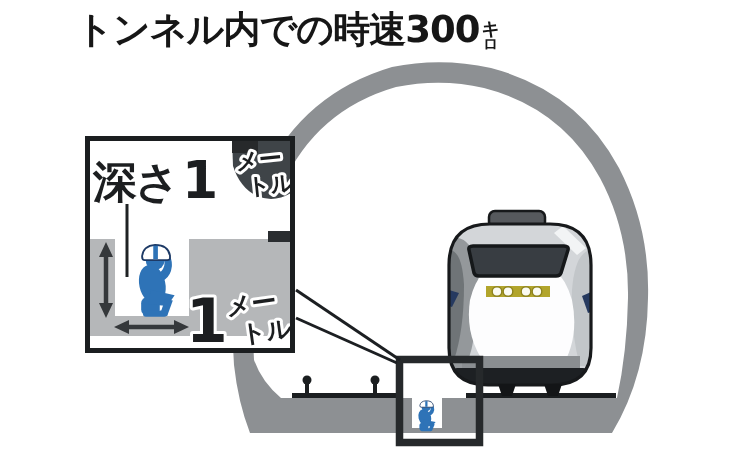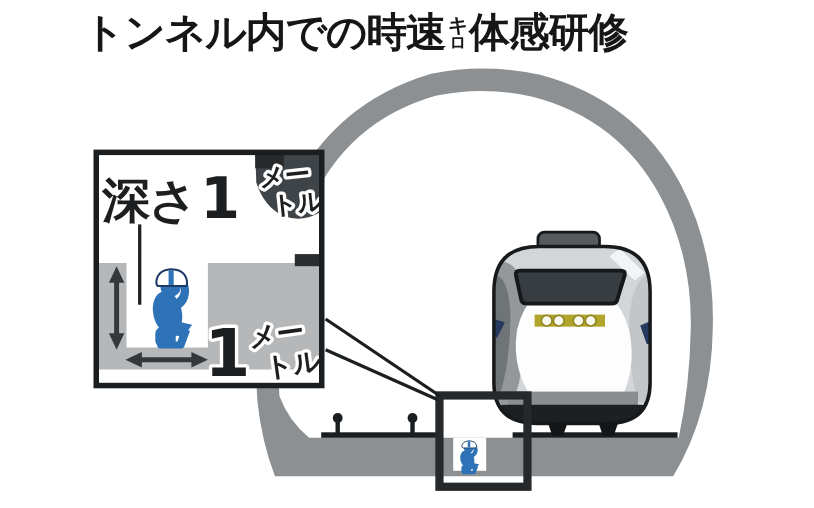--- a/index.html
+++ b/index.html
@@ -5,21 +5,21 @@
   html,body{margin:0;padding:0;background:#fff;}
   .stage{
     position:relative;width:740px;height:462px;background:#fff;overflow:hidden;
     font-family:"DejaVu Sans","Liberation Sans",sans-serif;
   }
   .title{
     position:absolute;left:76px;top:8px;color:#161616;
     font-weight:900;font-size:37px;letter-spacing:-1px;line-height:1.18;
     white-space:nowrap;
   }
-  .title-line{display:flex;align-items:center;}
+  .title-line{display:flex;align-items:flex-end;}
   .kilo{
     display:inline-flex;flex-direction:column;align-items:center;
     line-height:.95;margin:2px 1px 0 2px;font-weight:900;
   }
   .kilo .k-top{font-size:18px;letter-spacing:0;}
   .kilo .k-bottom{font-size:15px;letter-spacing:0;}
   svg{position:absolute;left:0;top:0;}
   svg text{
     font-family:"DejaVu Sans","Liberation Sans",sans-serif;
     font-weight:bold;fill:#1c1e20;
@@ -154,21 +154,21 @@
         <text class="halo" x="11" y="53" font-size="25">トル</text>
       </g>
 
       <rect x="87.5" y="138.5" width="205" height="212" fill="none" stroke="#1b1e20" stroke-width="5"></rect>
     </g>
   </svg>
 
   <div class="title">
     <div class="title-line">
       <span>トンネル内での時速</span>
+        <span>300</span>
         <span class="kilo">
           <span class="k-top">キ</span>
           <span class="k-bottom">ロ</span>
         </span>
-        <span>体感研修</span>
     </div>
   </div>
 
 </div>
 
 </body></html>

